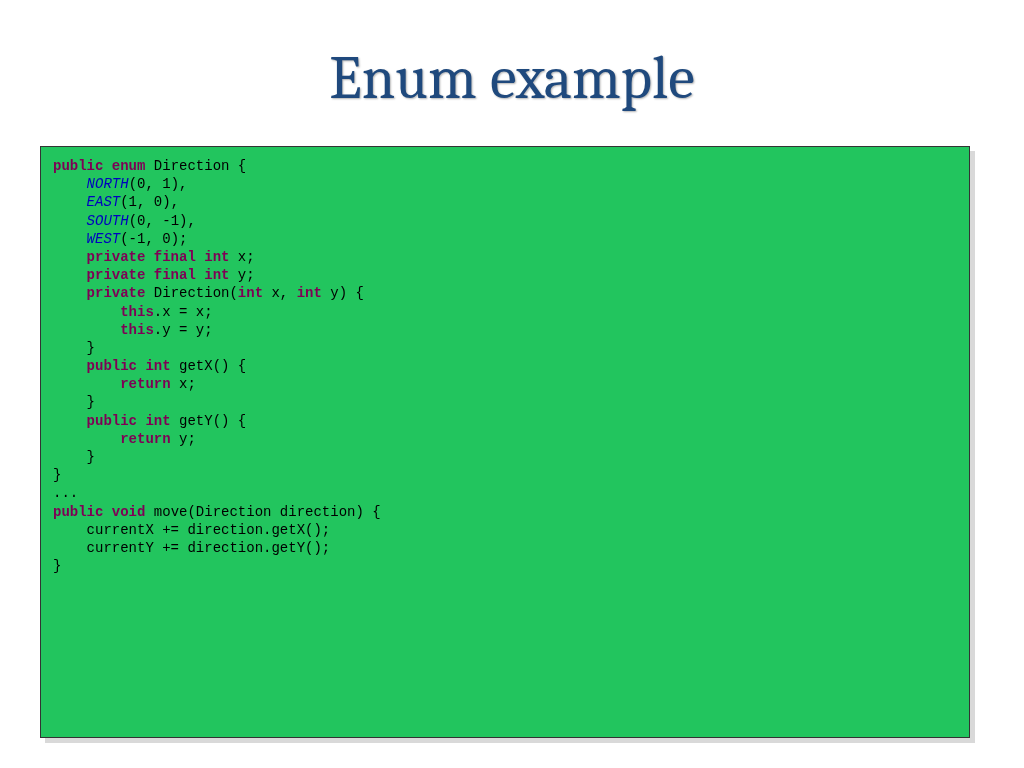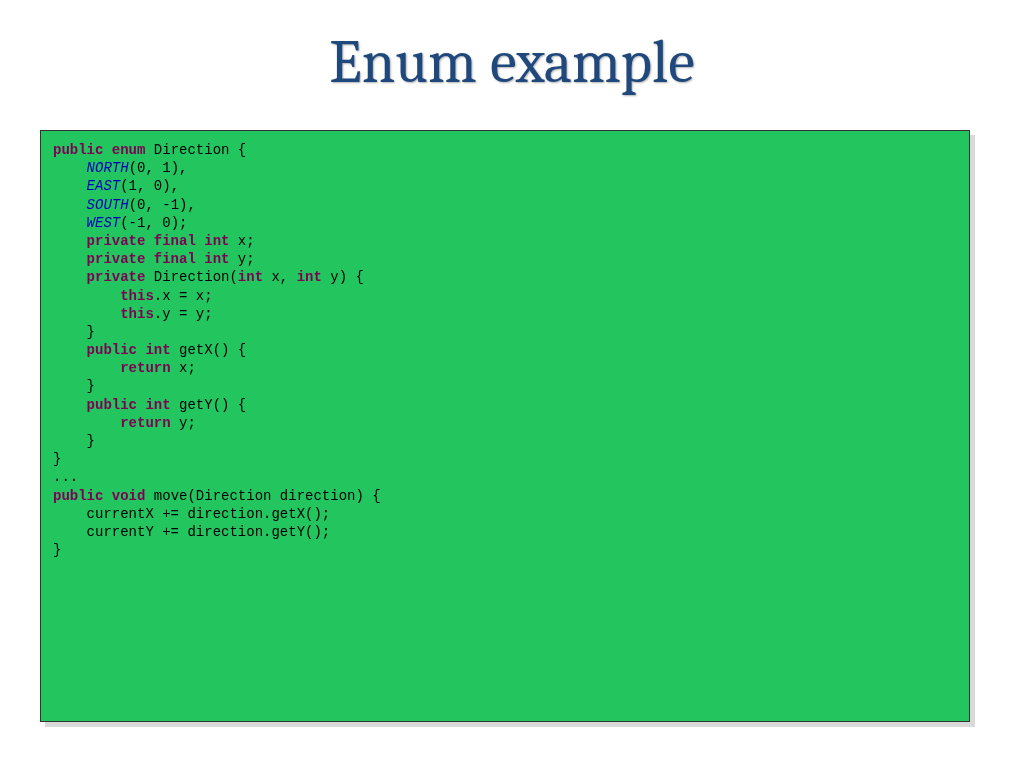--- a/index.html
+++ b/index.html
@@ -15,21 +15,21 @@
     width: 1024px;
     height: 768px;
     position: relative;
     box-sizing: border-box;
   }
   .title {
     text-align: center;
     font-family: Cambria, Georgia, 'Times New Roman', serif;
     font-size: 60px;
     color: #1f497d;
-    margin: 0;
+    margin: 16px;
     padding: 28px 0 18px 0;
     font-weight: normal;
     text-shadow: 1px 1px 2px rgba(0,0,0,0.3);
   }
   .code-box {
     position: absolute;
     left: 40px;
     top: 130px;
     width: 930px;
     height: 592px;

